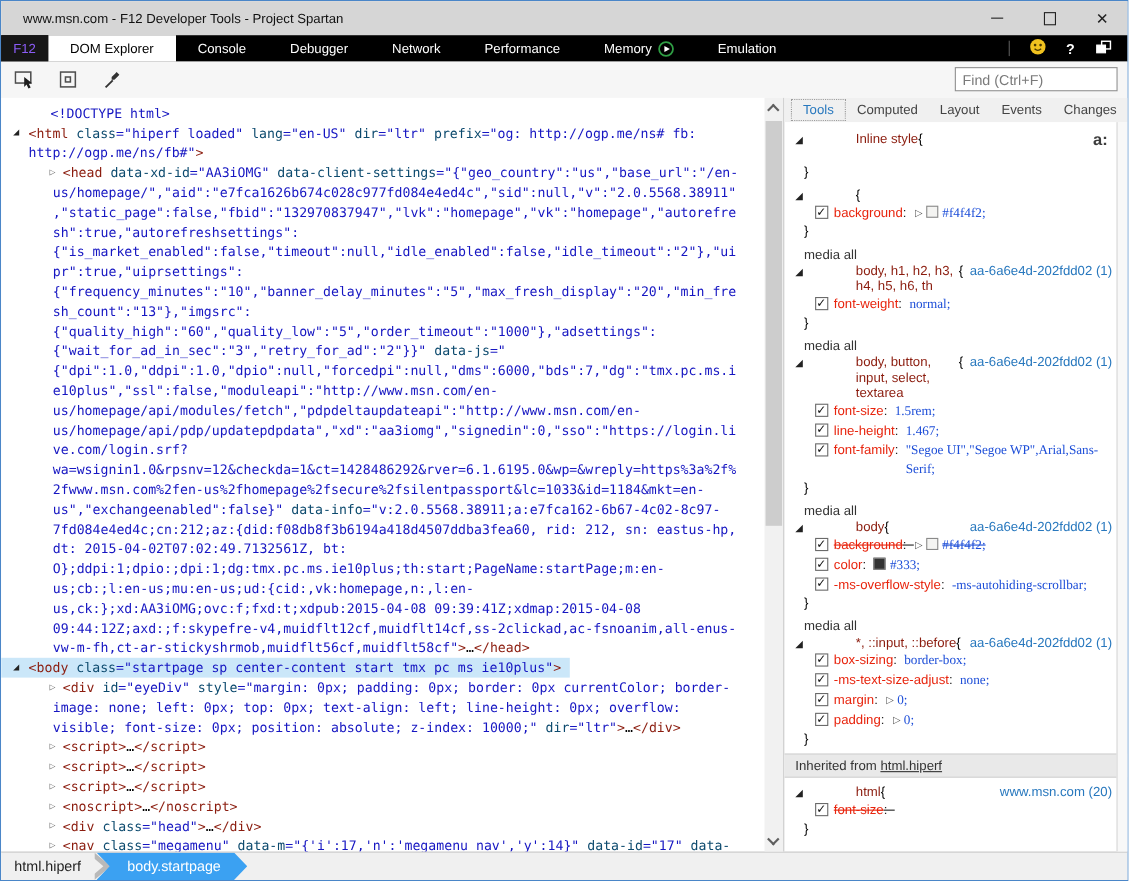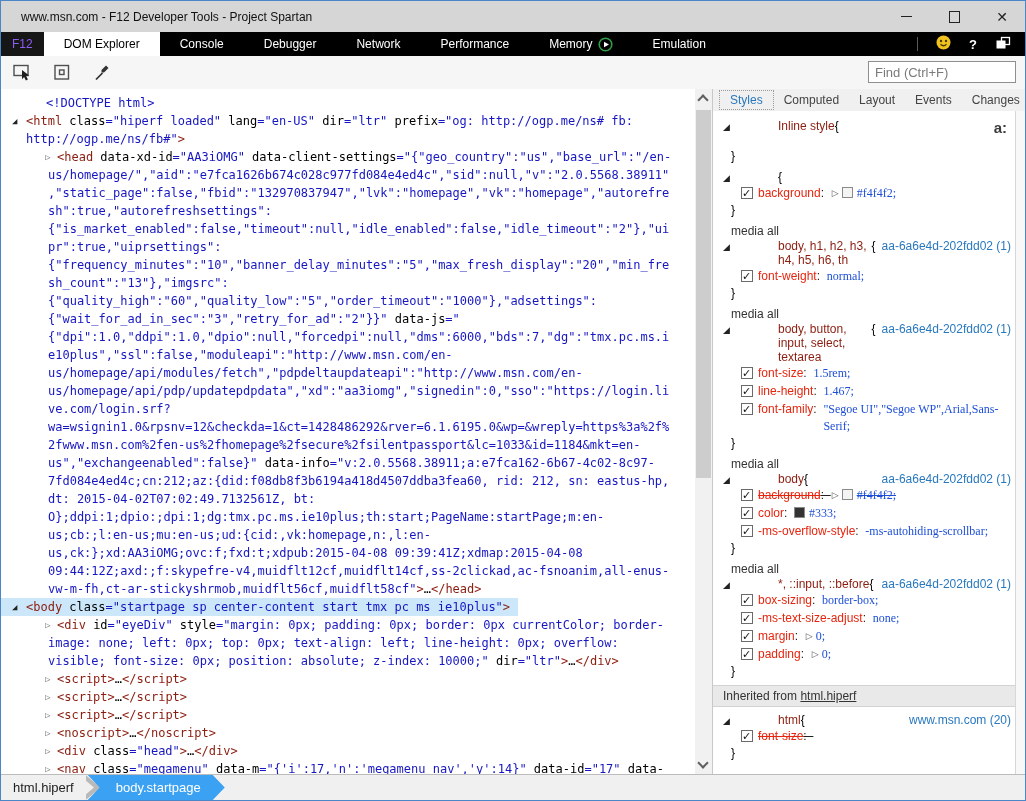--- a/index.html
+++ b/index.html
@@ -40,21 +40,21 @@
   .node.ind-0 { padding-left:25px; }
   .node.ind-1 { padding-left:47px; }
   .node.ind-1 .code { text-indent:9px; }
   .arrow { position:absolute; top:0; font-size:9px; line-height:18px; }
   .node.ind-0 > .arrow { left:11px; }
   .node.ind-1 > .arrow { left:44px; }
   .arrow.expanded { color:#222; }
   .arrow.collapsed { color:#777; }
   .node.selected { background:#cbe7f9; width:fit-content; padding-right:8px; }
   .c-tag { color:#8b1c0e; }
-  .c-attr { color:#000000; }
+  .c-attr { color:#0c4a6e; }
   .c-val { color:#1616c2; }
   .c-plain { color:#000; }
 
   
   .sb { position:absolute; top:0; right:0; bottom:0; width:17px; background:#f1f1f1; }
   .sb .chev { position:absolute; left:4px; width:8px; height:8px; border:solid #5f5f5f; border-width:2px 2px 0 0; }
   .sb .chev.up { top:7px; transform:rotate(-45deg); }
   .sb .chev.down { bottom:7px; transform:rotate(135deg); }
   .sb .thumb { position:absolute; left:1px; right:1px; top:21px; height:368px; background:#cdcdcd; }
 
@@ -239,21 +239,21 @@
           </div>
         </div>
       <div class="sb">
         <span class="chev up"></span>
         <span class="thumb"></span>
         <span class="chev down"></span>
       </div>
     </div>
     <div class="right-panel">
       <div class="styles-tabs" id="stylestabs">
-          <span class="stab active">Styles</span>
+          <span class="stab active">Tools</span>
           <span class="stab">Computed</span>
           <span class="stab">Layout</span>
           <span class="stab">Events</span>
           <span class="stab">Changes</span>
         </div>
       <div class="styles-content" id="stylescontent">
 
       <div class="rule">
             <div class="rhead">
               <span class="rarrow">◢</span>

